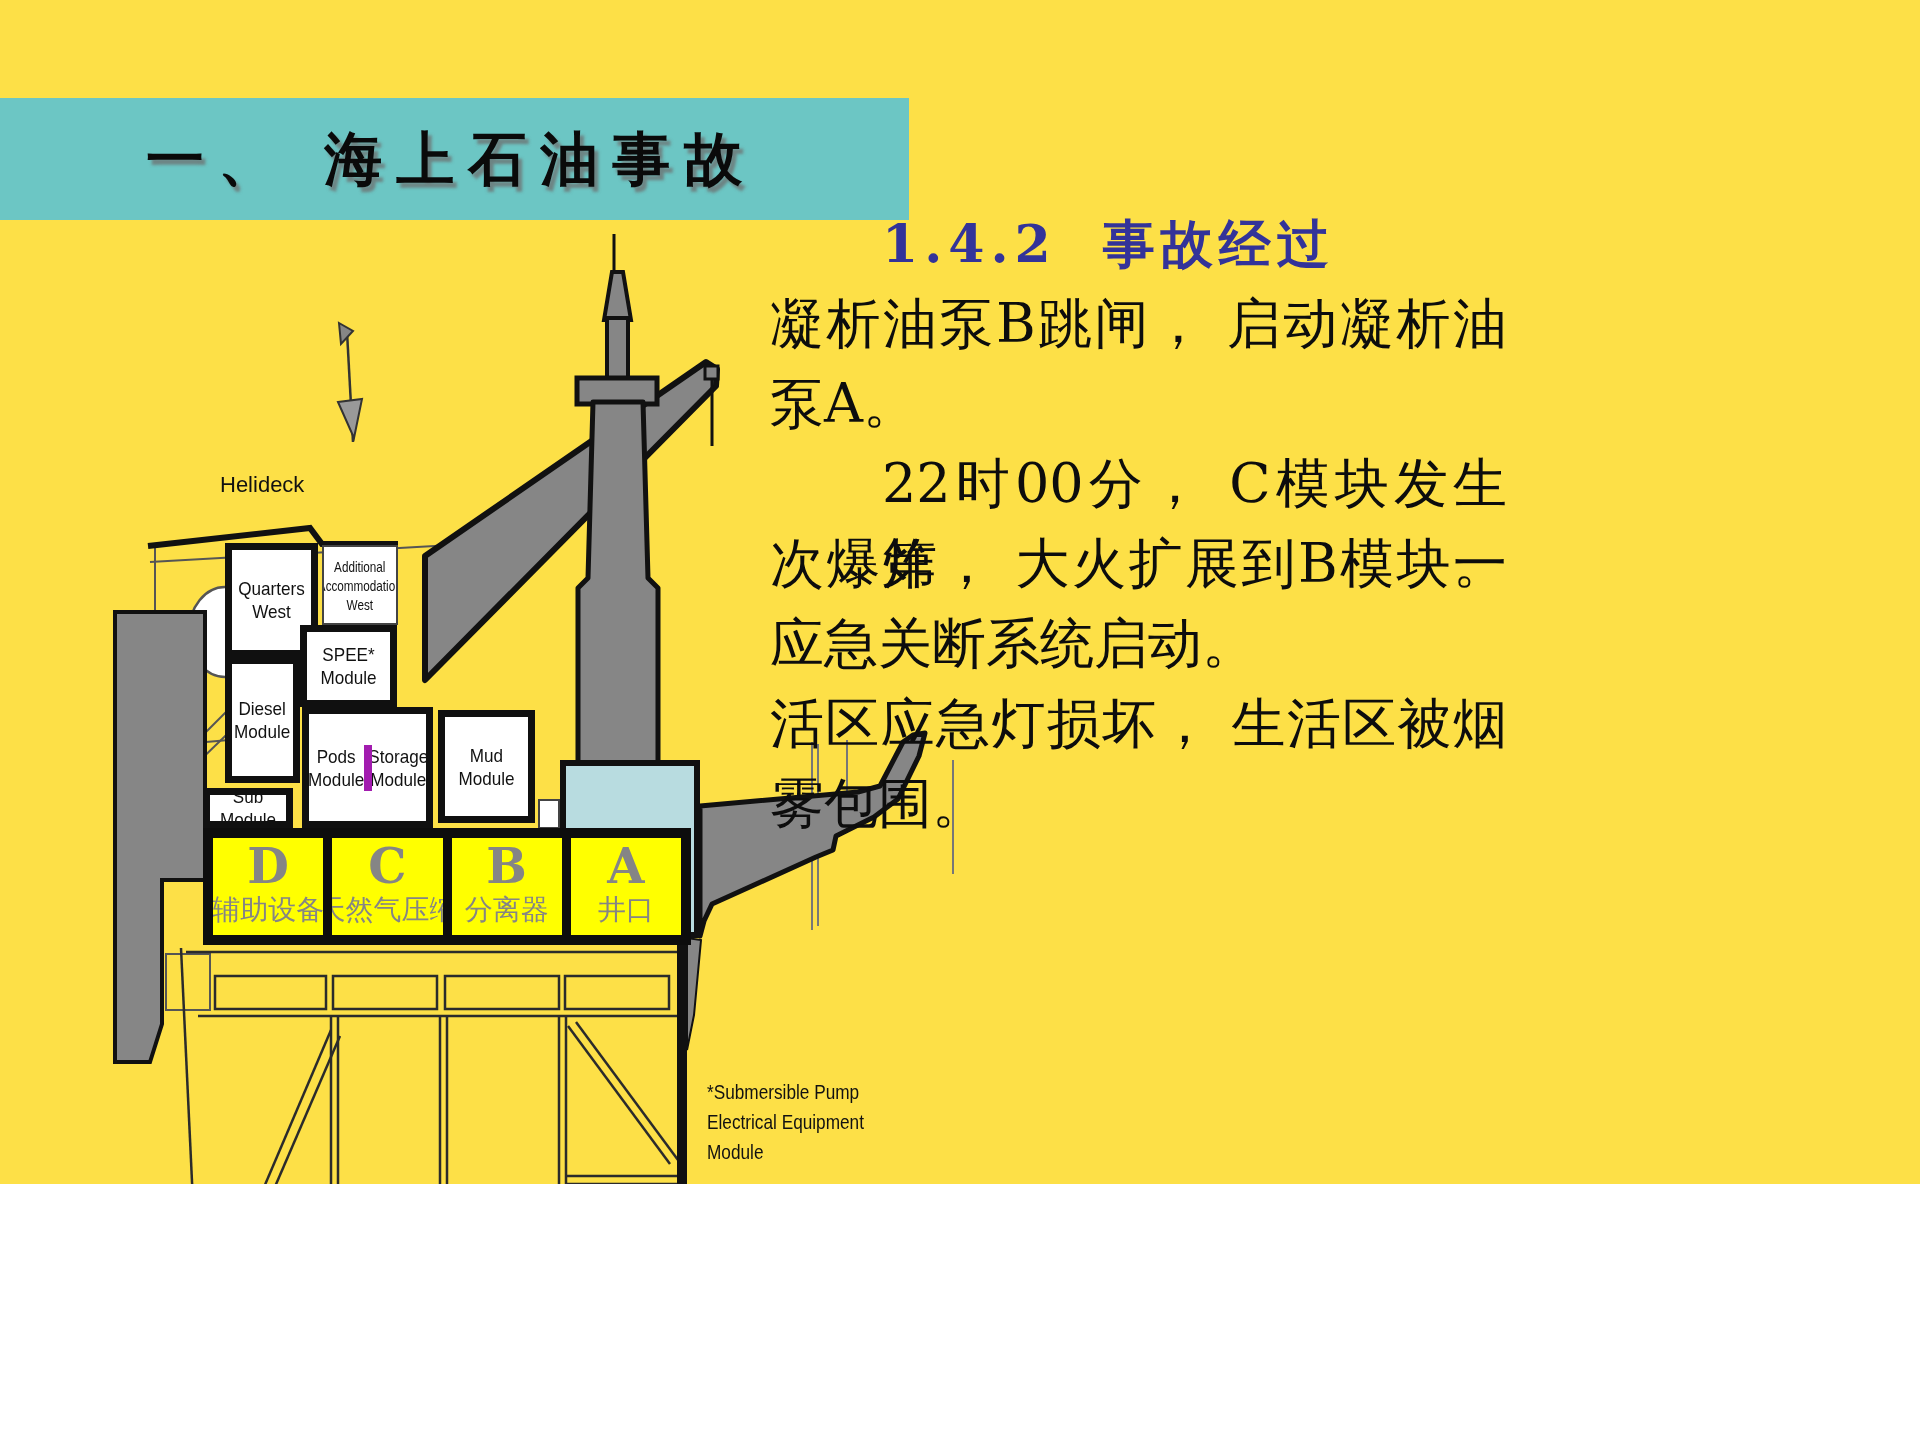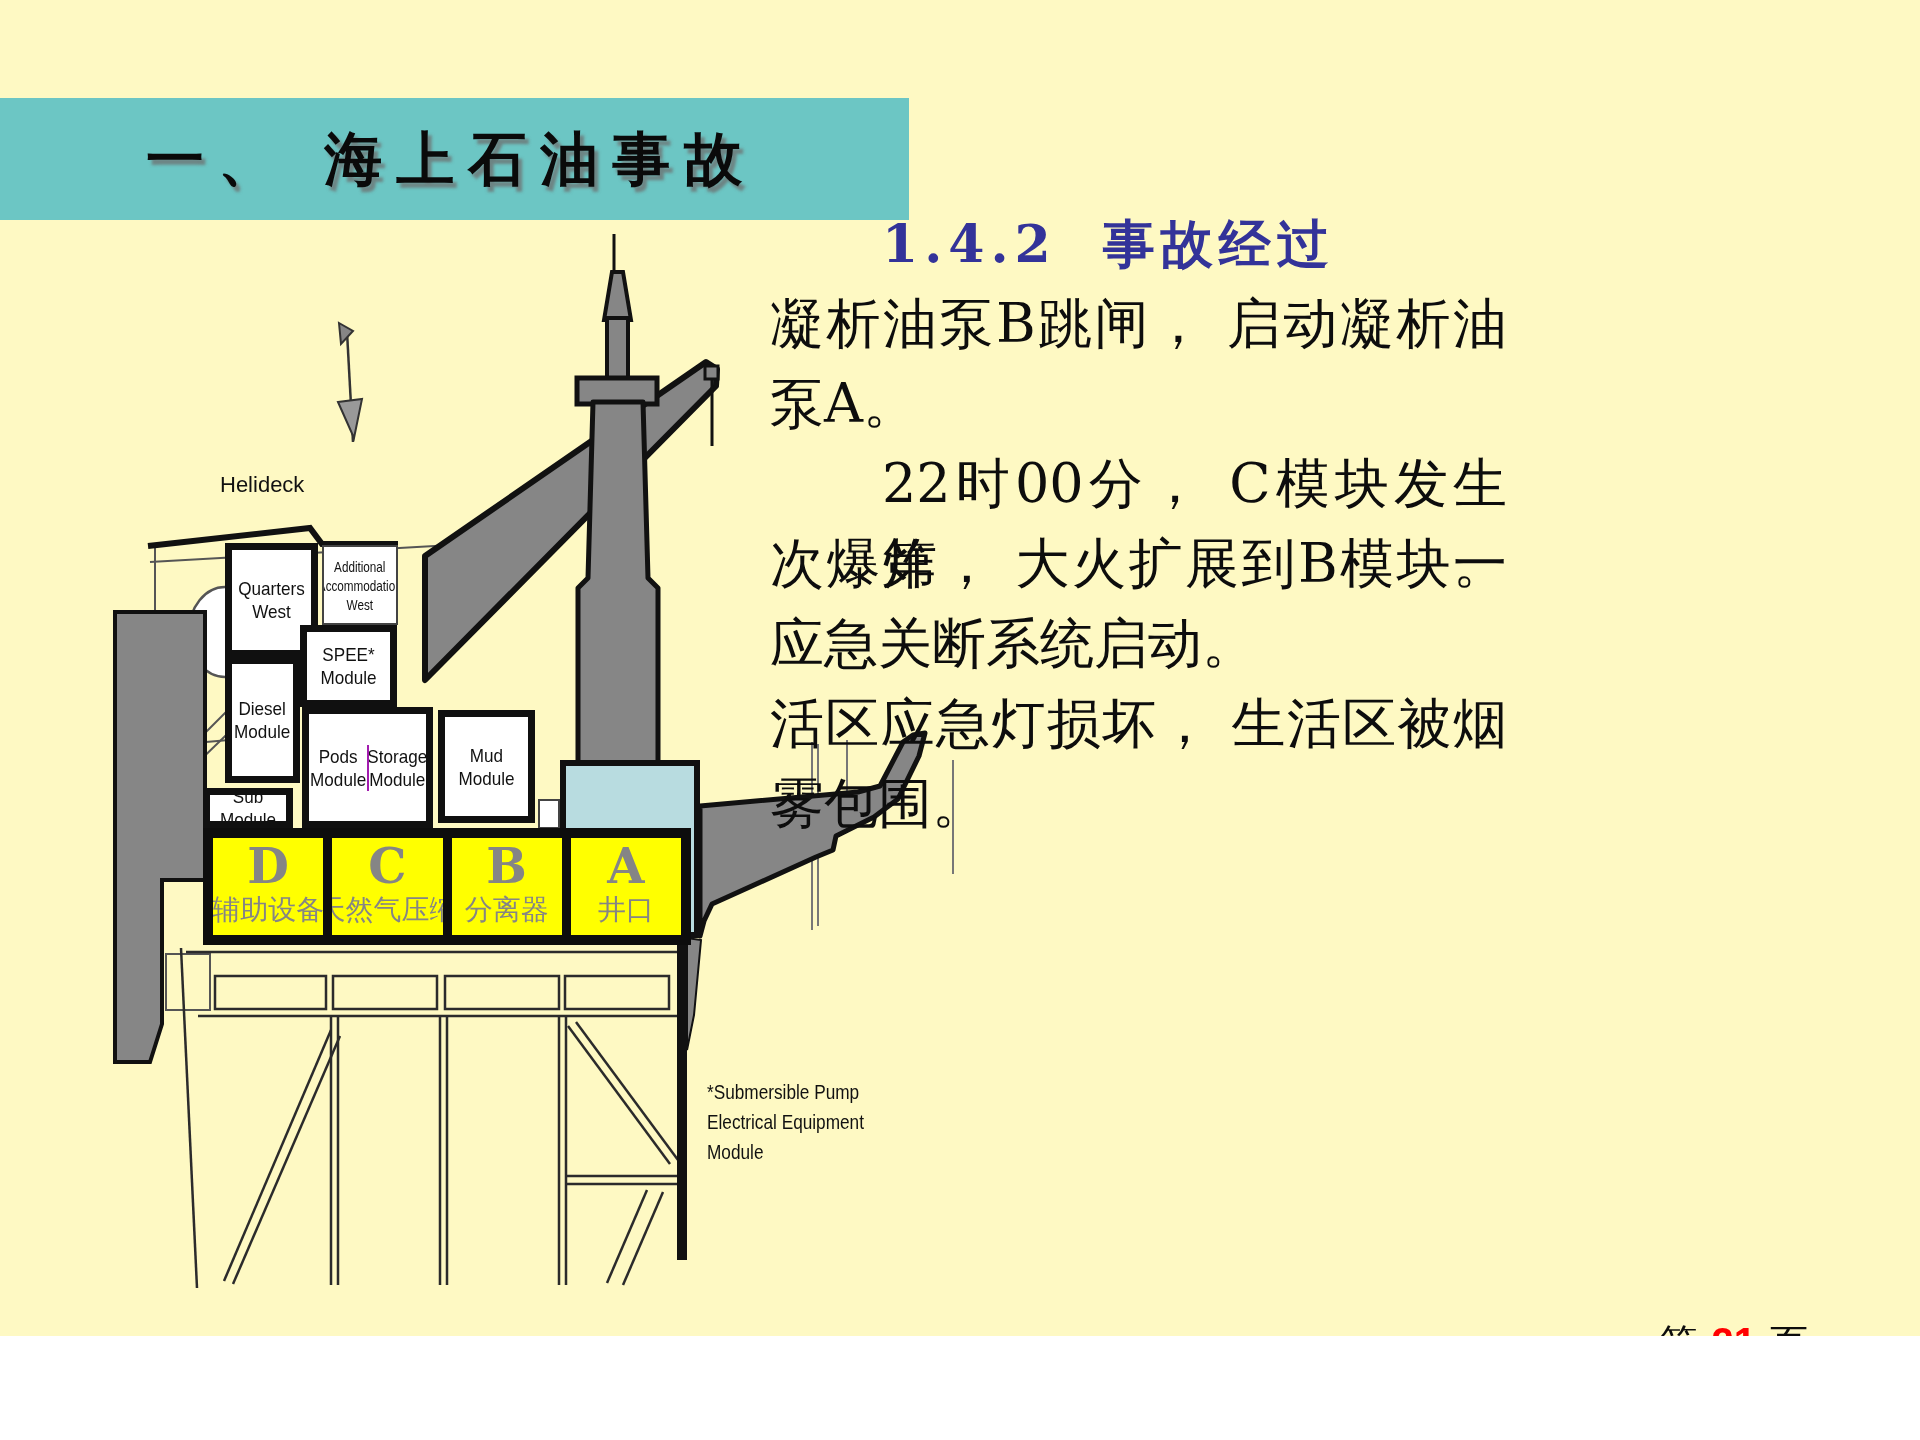--- a/index.html
+++ b/index.html
@@ -1,16 +1,16 @@
 <!DOCTYPE html>
 <html><head>
 <meta charset="utf-8">
 <style>
   html,body{margin:0;padding:0;background:#fff;}
-  .slide{position:relative;width:1920px;height:1336px;background:#fef9c3;overflow:hidden;
+  .slide{position:relative;width:1920px;height:1184px;background:#fde047;overflow:hidden;
          font-family:"Liberation Sans",sans-serif;}
 
   
   .banner{position:absolute;left:0;top:98px;width:909px;height:122px;background:#6cc6c4;}
   .banner-title{display:block;padding-left:146px;line-height:122px;font-size:58px;font-weight:bold;
                 color:#0a0a0a;letter-spacing:14px;font-family:"DejaVu Serif",serif;
                 text-shadow:4px 5px 3px rgba(110,110,110,.75);white-space:nowrap;}
 
   
   .platform-svg{position:absolute;left:0;top:0;width:1920px;height:1440px;}
@@ -22,21 +22,21 @@
   .mbox .sq{display:inline-block;transform:scaleX(.9);transform-origin:center;}
   .mb-quarters{left:225px;top:543px;width:93px;height:114px;}
   .mb-additional{left:322px;top:545px;width:76px;height:80px;border:2px solid #444;
                  font-size:15px;line-height:19px;}
   .mb-additional .sq{transform:scaleX(.78);}
   .mb-spee{left:300px;top:625px;width:97px;height:82px;}
   .mb-diesel{left:225px;top:657px;width:75px;height:126px;}
   .mb-podsstorage{left:302px;top:707px;width:131px;height:121px;padding:0;display:flex;}
   .mb-podsstorage .cell{flex:1;display:flex;align-items:center;justify-content:center;
                         text-align:center;overflow:hidden;}
-  .mb-podsstorage .cell+.cell{border-left:2px solid #a21caf;}
+  .mb-podsstorage .cell+.cell{border-left:8px solid #a21caf;}
   .mb-mud{left:438px;top:710px;width:97px;height:113px;}
   .mb-sub{left:203px;top:788px;width:90px;height:40px;}
   .helideck-label{position:absolute;left:220px;top:472px;font-size:22px;color:#111;}
 
   
   .riser-box{position:absolute;left:560px;top:760px;width:140px;height:178px;
              background:#b8dce0;border:6px solid #101010;box-sizing:border-box;}
 
   
   .wall-frame{position:absolute;left:203px;top:828px;width:488px;height:117px;background:#0d0d0d;

